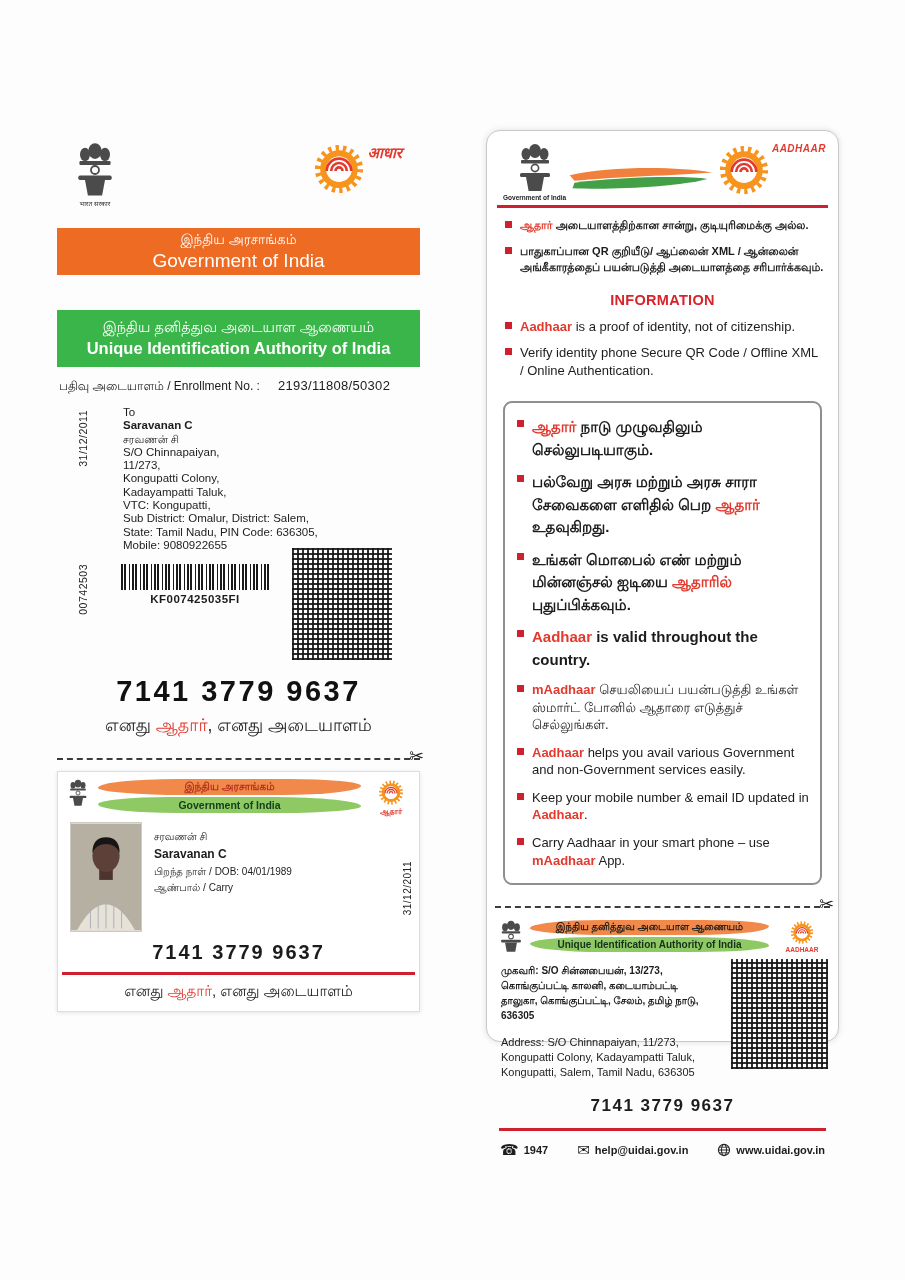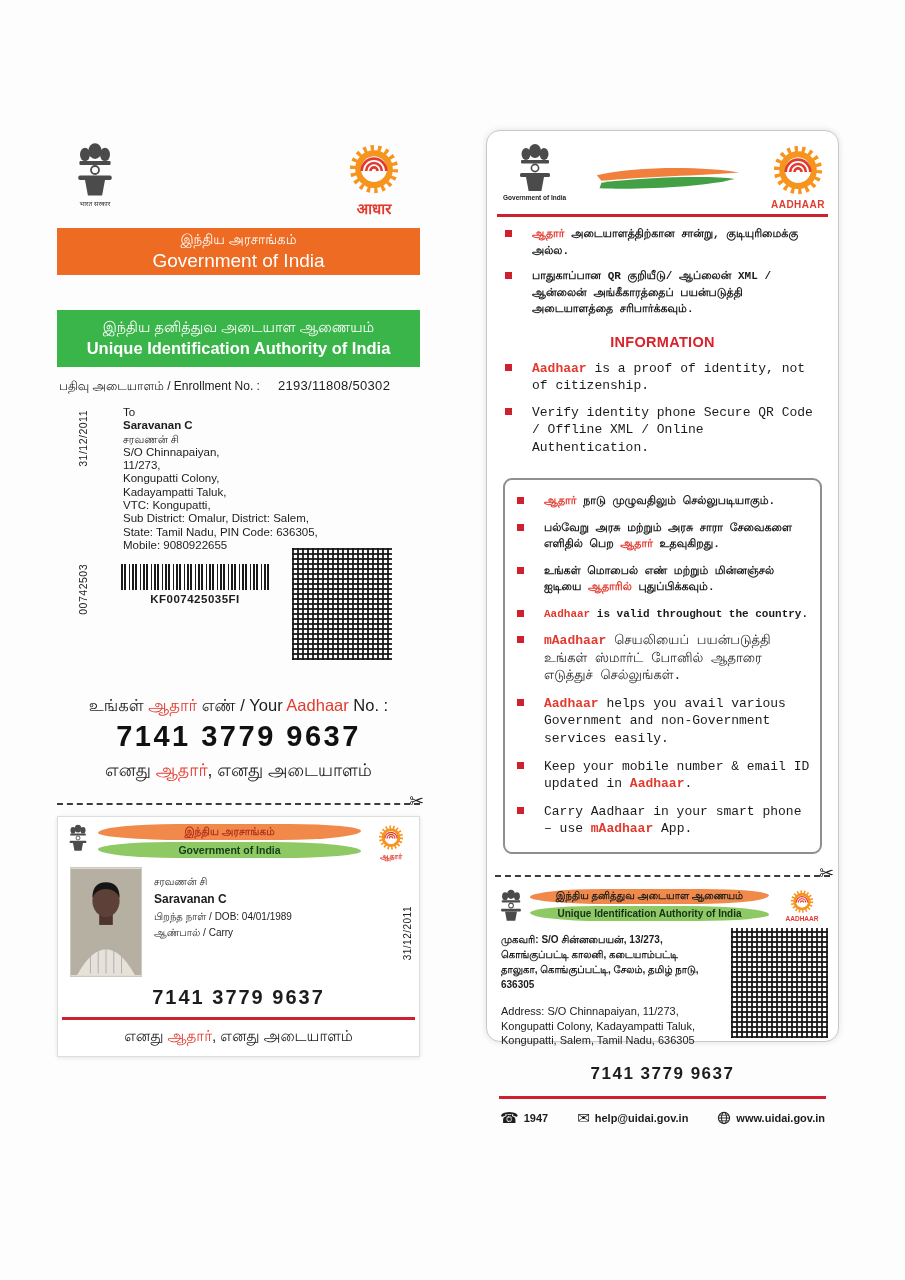--- a/index.html
+++ b/index.html
@@ -7,21 +7,21 @@
   body { font-family:"Liberation Sans","DejaVu Sans",sans-serif; color:#1c1c1c; }
   .page { position:relative; width:905px; height:1280px; background:#fdfdfd; overflow:hidden; }
   .defs { position:absolute; width:0; height:0; }
 
   
   .letter { position:absolute; left:57px; top:142px; width:363px; }
   .l-header { display:flex; justify-content:space-between; align-items:flex-start; padding:0 18px 0 18px; height:84px; }
   .emblem-block { display:flex; flex-direction:column; align-items:center; }
   .emblem-svg { width:40px; height:56px; }
   .emblem-cap { font-size:6.5px; color:#333; margin-top:1px; white-space:nowrap; }
-  .logo-block { display:flex; flex-direction:column; align-items:center; }
+  .logo-block { display:flex; flex-direction:row; align-items:flex-start;font-style:italic; }
   .sun-lg { width:56px; height:56px; }
   .logo-cap-hindi { font-size:15px; font-weight:bold; color:#e23a2e; }
 
   .banner { text-align:center; color:#fff; display:flex; flex-direction:column; justify-content:center; }
   .banner.orange { background:#ee6b23; height:47px; margin-top:2px; }
   .banner.orange .b-ta { font-size:13.5px; }
   .banner.orange .b-en { font-size:19px; margin-top:1px; }
   .banner.green { background:#3ab54a; height:57px; margin-top:35px; }
   .banner.green .b-ta { font-size:14.5px; }
   .banner.green .b-en { font-size:16.5px; font-weight:bold; margin-top:2px; }
@@ -80,29 +80,29 @@
   .leaflet { position:absolute; left:486px; top:130px; width:353px; height:912px; background:#fff;
     border:1px solid #c9c9c9; border-radius:14px; box-shadow:0 0 6px rgba(0,0,0,.12); }
   .r-header { display:flex; justify-content:space-between; align-items:flex-start; padding:12px 12px 0 16px; }
   .emblem-md { width:36px; height:50px; }
   .emblem-cap.en { font-size:6.5px; font-weight:bold; color:#222; }
   .tricolor { width:148px; height:32px; margin-top:20px; }
   .sun-lg2 { width:56px; height:56px; }
   .logo-cap-en { font-size:10px; font-weight:bold; color:#e23a2e; letter-spacing:0.5px; }
   .r-line { margin:4px 10px 0; height:3px; }
   .takaval { margin-top:8px; text-align:center; font-weight:bold; font-size:13px; color:#871d15; }
-  .blist .item { display:flex; gap:20px; margin-bottom:9px;font-family:Liberation Mono, monospace; }
+  .blist .item { display:flex; gap:8px; margin-bottom:9px; }
   .sq { flex:none; width:7px; height:7px; background:#cf2030; margin-top:4px; }
   .ta-list { margin:9px 14px 0 18px; font-size:11px; font-weight:bold; line-height:1.5; }
   .info-en { margin-top:16px; text-align:center; font-weight:bold; font-size:14.5px; color:#d8232a; letter-spacing:0.3px; }
   .en-list { margin:10px 14px 0 18px; font-size:13px; line-height:1.35; }
   .en-list .em, .box-list .item:nth-child(n+5) .em { font-weight:bold; }
   .round-box { margin:22px 16px 0; border:2px solid #8f8f8f; border-radius:9px; padding:13px 10px 4px 12px; }
   .box-list .item { margin-bottom:10px; }
-  .box-list .item:nth-child(-n+4) { font-size:11px; font-weight:bold; line-height:1.5; }
+  .box-list .item:nth-child(-n+4) { font-size:15px; font-weight:bold; line-height:1.5; }
   .box-list .item:nth-child(n+5) { font-size:13px; line-height:1.35; }
   .cutline.c2 { margin:21px 8px 0; }
   .rb-header { display:flex; align-items:flex-start; padding:12px 10px 0 12px; gap:7px; }
   .emblem-sm2 { width:24px; height:33px; flex:none; }
   .rb-swooshes { flex:1; }
   .rb-swooshes .swoosh { height:15px; font-size:10px; }
   .rb-swooshes .orange-s { color:#222; }
   .rb-swooshes .green-s { color:#15311b; }
   .rb-logo { width:52px; display:flex; flex-direction:column; align-items:center; flex:none; }
   .sun-xs { width:26px; height:26px; }
@@ -215,23 +215,20 @@
       </div>
     </div>
 
     <div class="code-row">
       <div class="vert ref">00742503</div>
       <div class="barcode"></div>
       <div class="barcode-cap">KF007425035FI</div>
       <div class="qr qr1"></div>
     </div>
 
-    <div class="aadhaar-label">
-      <span>உங்கள் </span><span class="em">ஆதார்</span><span> எண் / Your </span><span class="em">Aadhaar</span><span> No. :</span>
-    </div>
     <div class="num-big">7141 3779 9637</div>
     <div class="tagline">
       <span>எனது </span><span class="em">ஆதார்</span><span>, எனது அடையாளம்</span>
     </div>
 
     <div class="cutline">
       <span class="scissors">✂</span>
     </div>
 
     <div class="card-front">

